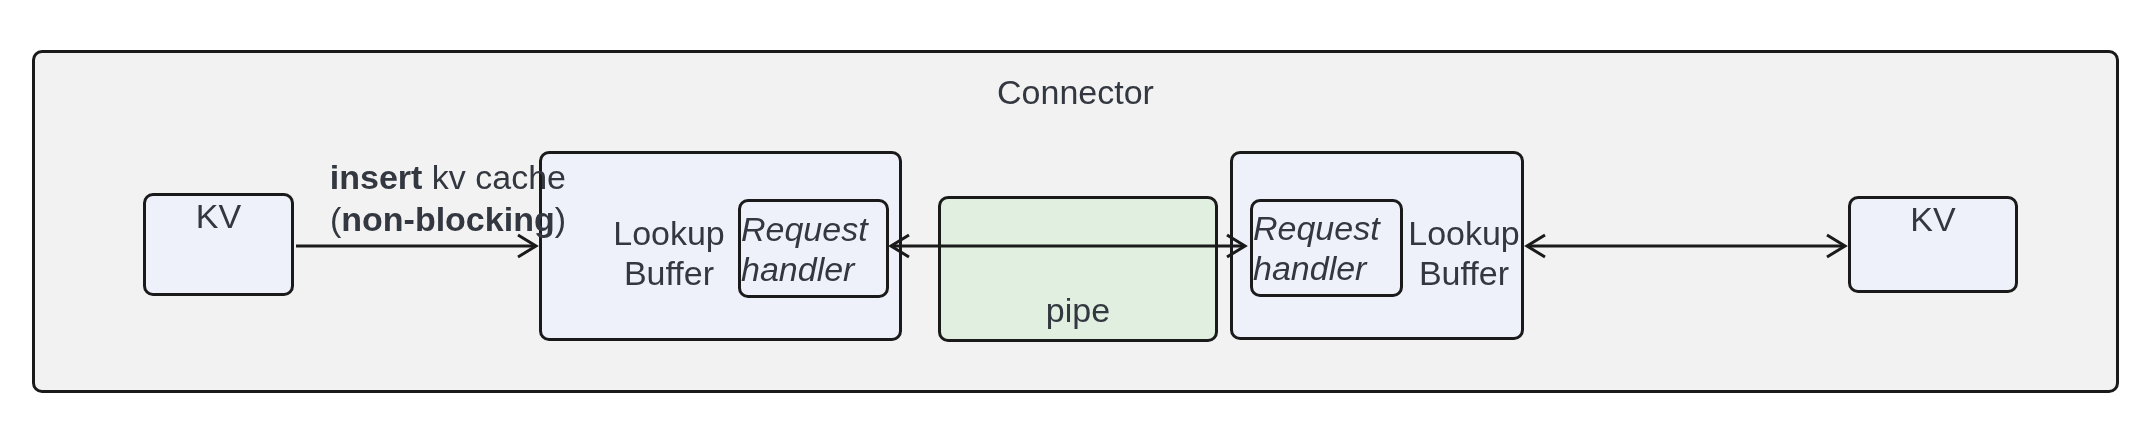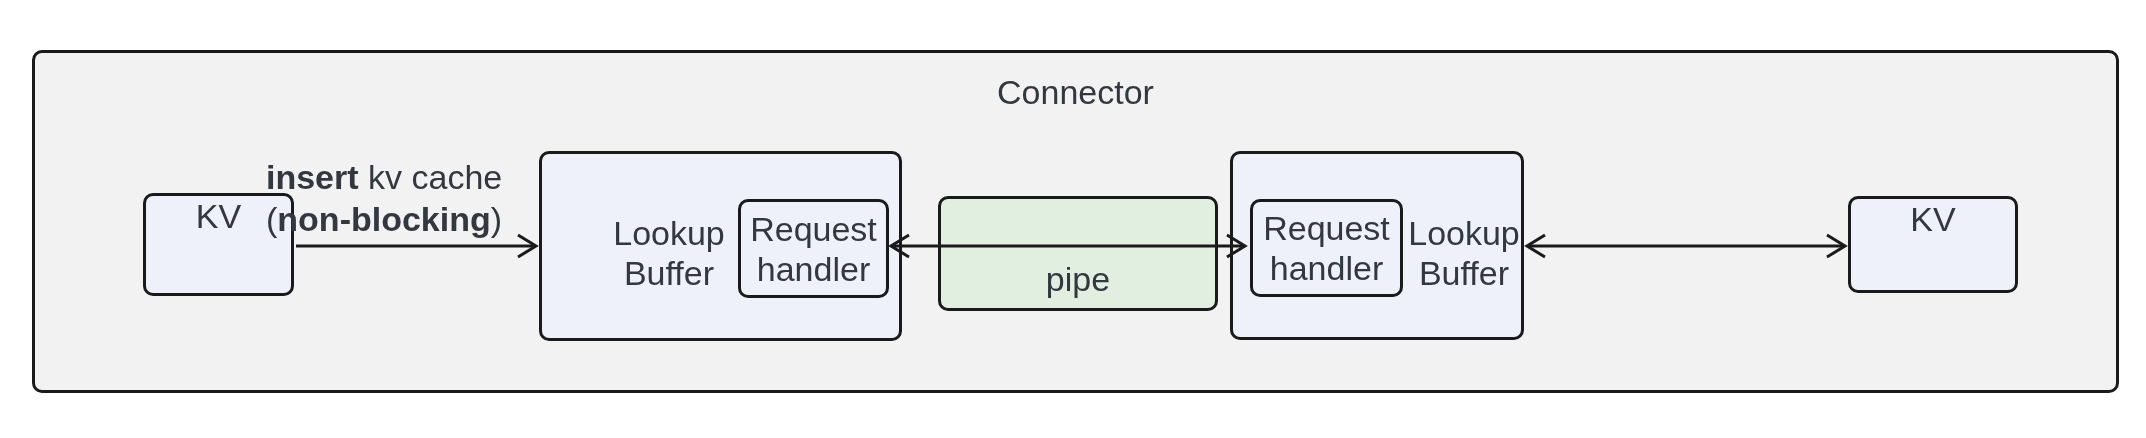--- a/index.html
+++ b/index.html
@@ -52,35 +52,35 @@
     display:flex;flex-direction:column;justify-content:center;
     text-align:center;line-height:40px;
   }
   #lookup-buffer-left .buffer-label{left:52px;width:150px;}
   #lookup-buffer-right .buffer-label{left:172px;width:118px;}
   .handler{
     position:absolute;
     border:3px solid var(--border);border-radius:10px;box-sizing:border-box;
     background:var(--node-fill-blue);
     display:flex;flex-direction:column;justify-content:center;
-    text-align:center;line-height:40px;
+    line-height:40px;font-style:italic;
   }
   #request-handler-left{left:196px;top:45px;width:151px;height:99px;}
   #request-handler-right{left:17px;top:45px;width:153px;height:98px;}
   #pipe-node{
-    position:absolute;left:938px;top:196px;width:280px;height:115px;
+    position:absolute;left:938px;top:196px;width:280px;height:146px;
     border:3px solid var(--border);border-radius:10px;box-sizing:border-box;
     background:var(--node-fill-green);
   }
   #pipe-node .pipe-label{
     position:absolute;left:0;right:0;bottom:12px;
     text-align:center;line-height:34px;
   }
   .edge-label{
-    position:absolute;text-align:left;line-height:42px;
+    position:absolute;text-align:right;line-height:42px;
   }
   #insert-label{left:266px;top:156px;width:300px;}
   #drop-select-label{left:1545px;top:156px;width:305px;}
   .b{font-weight:700;}
   svg.arrows{
     position:absolute;left:0;top:0;width:2146px;height:438px;
     pointer-events:none;
   }
   svg.arrows path{stroke:var(--border);stroke-width:3;fill:none;stroke-linejoin:miter;}
 </style>

